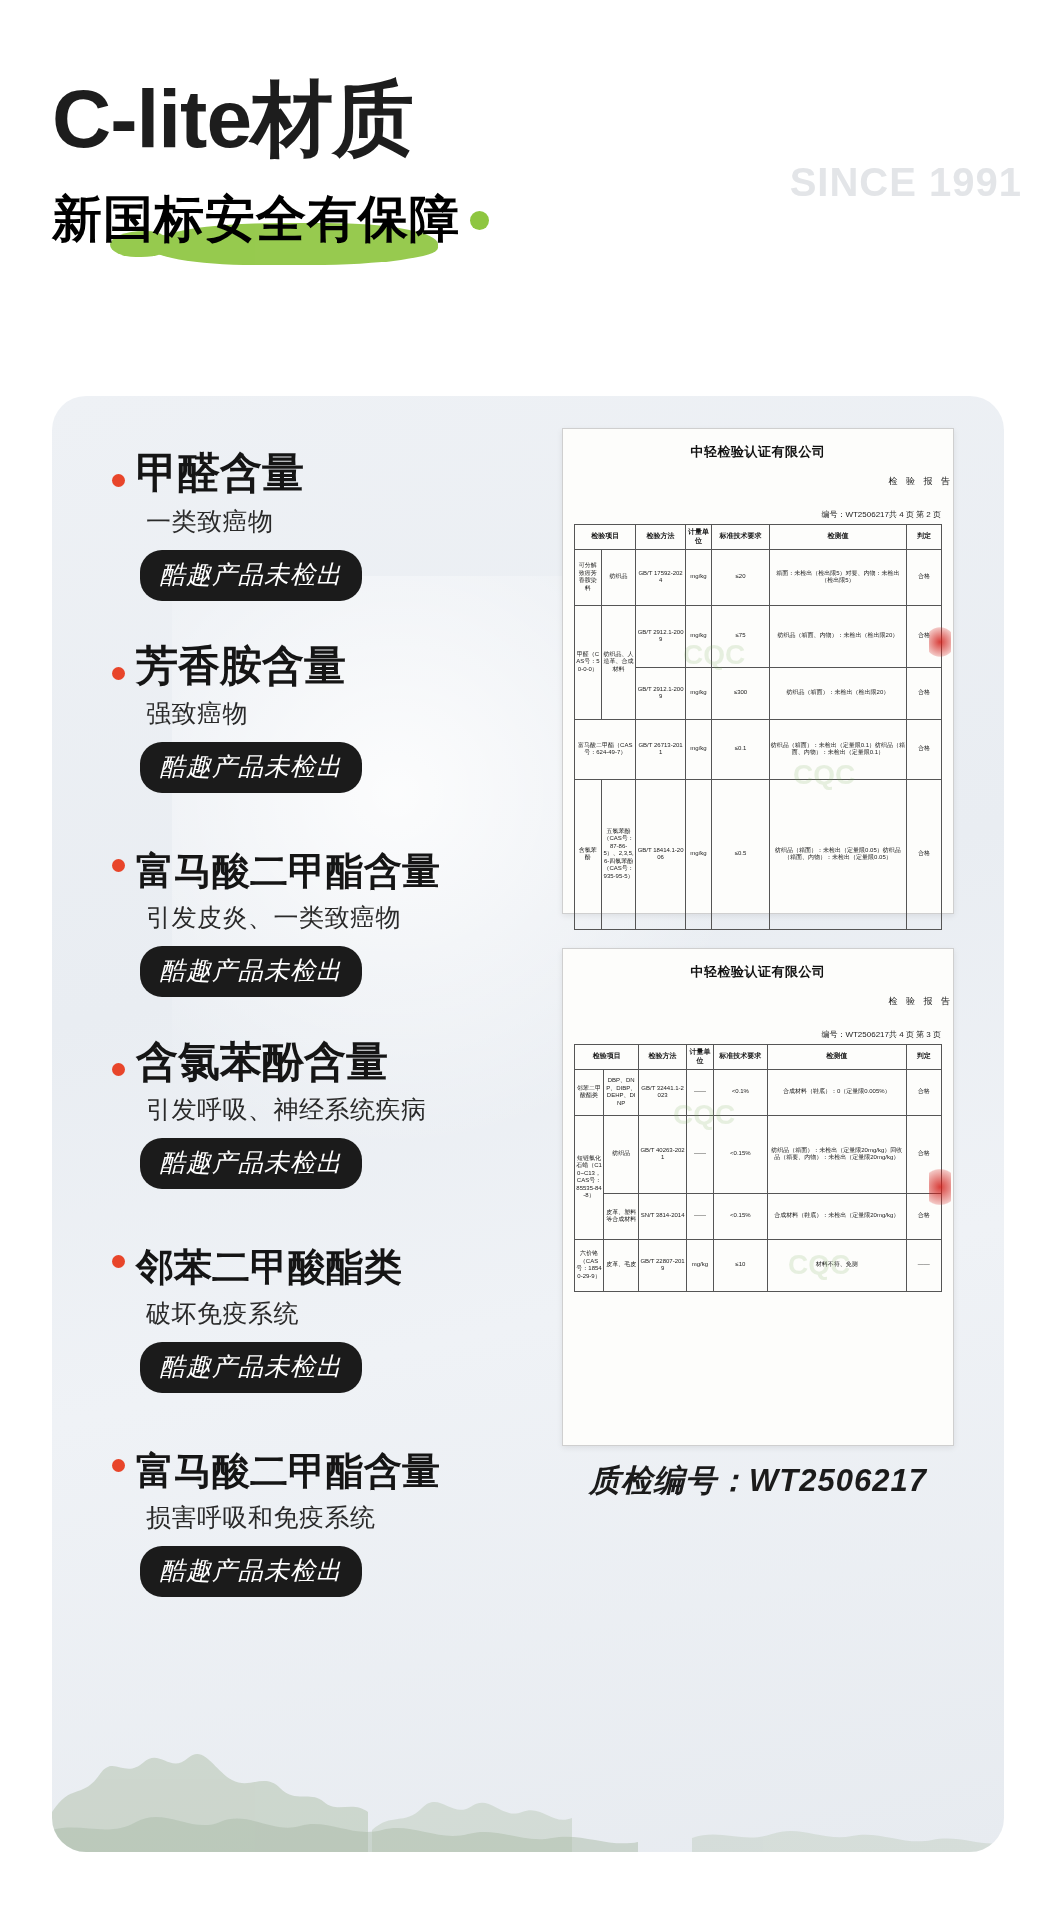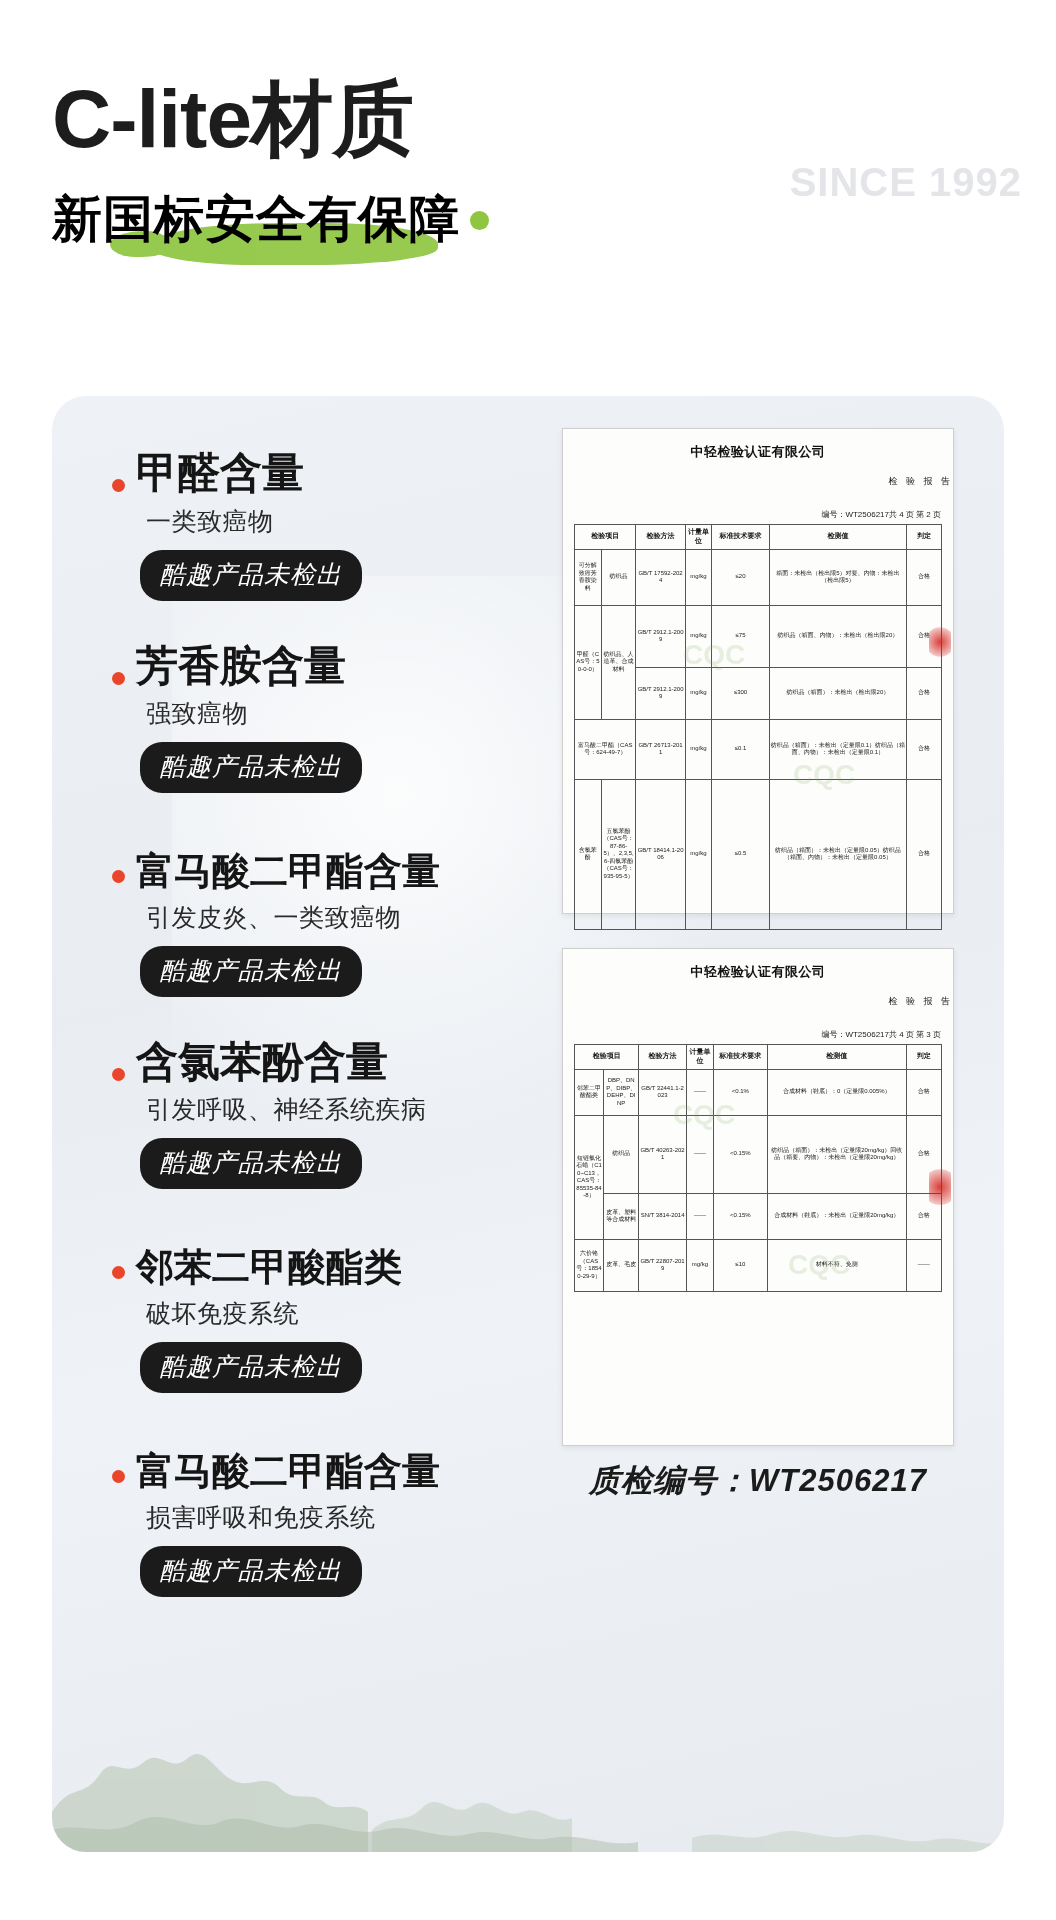--- a/index.html
+++ b/index.html
@@ -117,21 +117,21 @@
   
   .list {
     position: absolute;
     left: 60px;
     top: 52px;
     width: 420px;
   }
   .item { position: relative; margin-bottom: 40px; }
   .item-head {
     display: flex;
-    align-items: center;
+    align-items: flex-start;
   }
   .bullet {
     width: 13px; height: 13px;
     border-radius: 50%;
     background: #e8452a;
     margin-top: 26px;
     margin-right: 11px;
     flex: none;
   }
   .item-title {
@@ -259,21 +259,21 @@
 <body>
 
 <div class="header">
   <div class="title-wrap">
     <div class="brush"></div>
     <div class="main-title">C-lite材质</div>
   </div>
   <div class="sub-title">
     <span>新国标安全有保障</span><span class="sub-dot"></span>
   </div>
-  <div class="since">SINCE 1992</div>
+  <div class="since">SINCE 1991</div>
 </div>
 
 <div class="card">
   <div class="card-glow"></div>
 
   <div class="list">
 
     <div class="item">
       <div class="item-head">
         <span class="bullet"></span>

